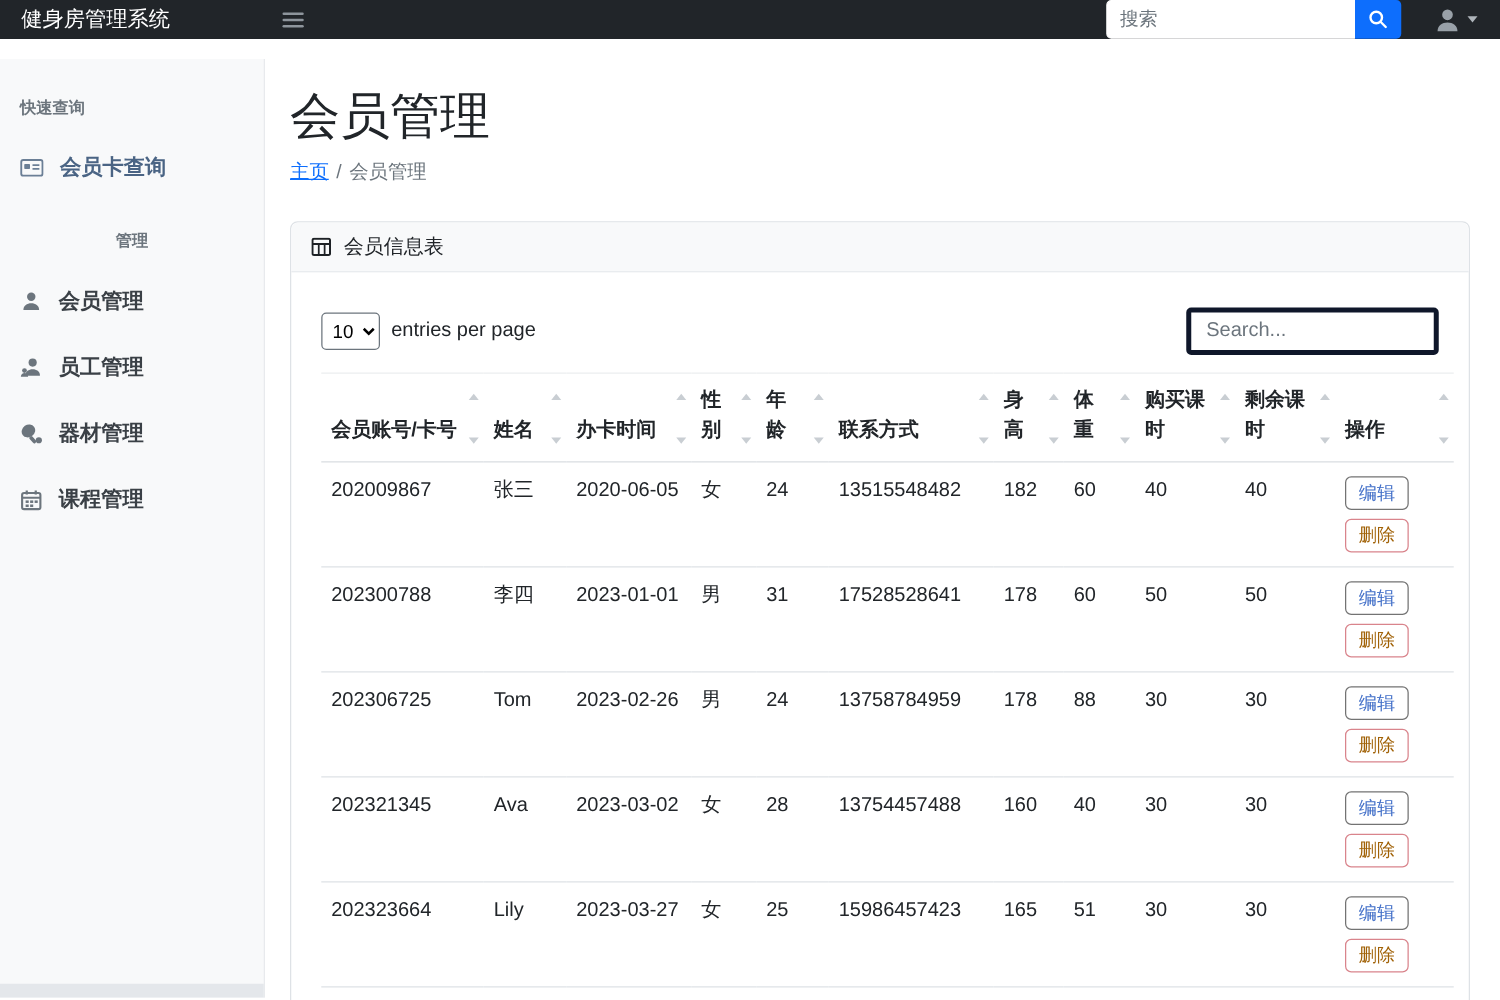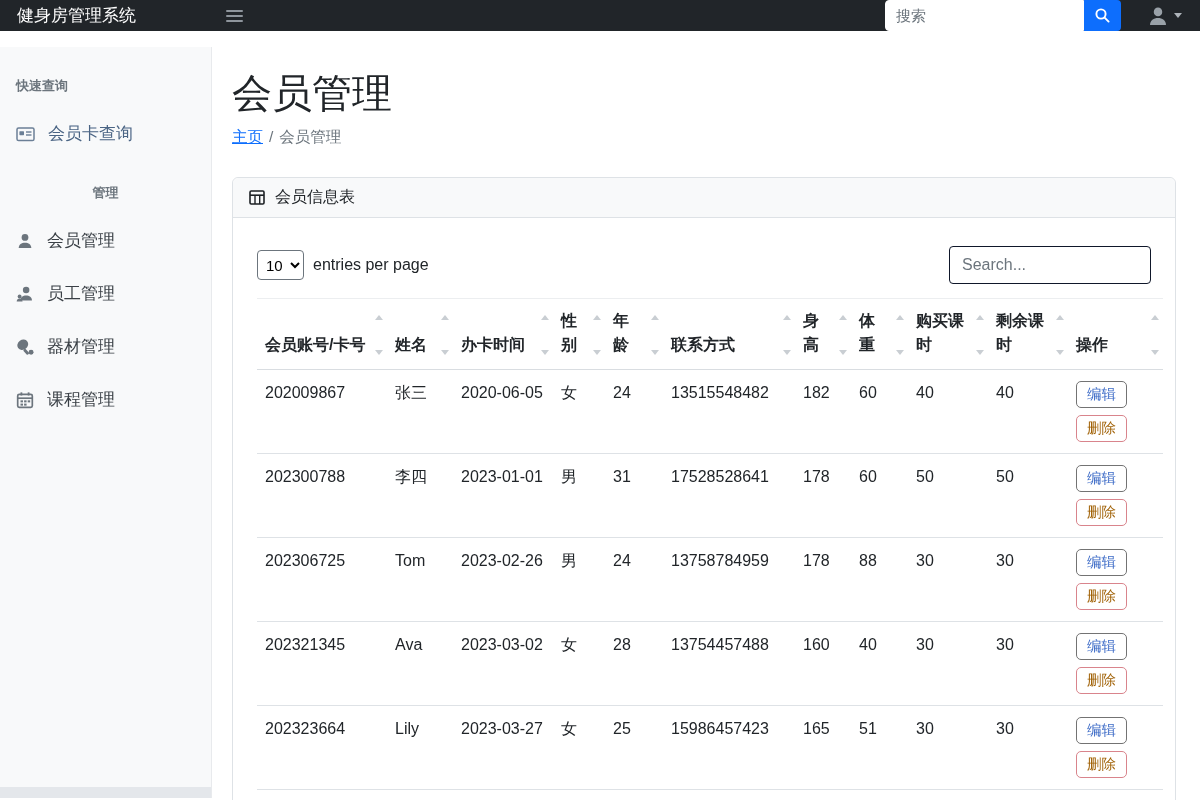--- a/index.html
+++ b/index.html
@@ -33,21 +33,21 @@
 
   
   .sidebar {
     position: fixed; top: 47px; left: 0; bottom: 2px; width: 212px;
     background: #f8f9fa; border-right: 1px solid #e8eaed; padding-top: 30px; z-index: 10;
   }
   .side-label { margin: 0 16px 12px; font-size: 13px; font-weight: 600; color: #6c757d; }
   .side-label.second { margin-top: 24px; text-align: center; }
   .side-item {
     display: flex; align-items: center; gap: 13px; padding: 15px 16px;
-    font-size: 17px; color: #3a4046; cursor: pointer;
+    font-size: 17px; color: #3a4046; cursor: pointer; font-weight: bold;
   }
   .side-item.quick { color: #4a6484; }
   .side-item svg { flex: 0 0 auto; }
   .side-strip { position: absolute; bottom: 0; left: 0; right: 0; height: 11px; background: #e4e7eb; }
 
   
   .main { margin-left: 212px; padding: 71px 24px 0 20px; }
   h1.page-title { font-size: 40px; font-weight: 500; color: #212529; line-height: 1.1; margin-bottom: 12px; }
   .breadcrumb { font-size: 15.5px; margin-bottom: 29px; }
   .breadcrumb a { color: #0d6efd; text-decoration: underline; cursor: pointer; }
@@ -61,21 +61,21 @@
   }
   .card-body { padding: 28px 24px 0; }
 
   .controls { display: flex; justify-content: space-between; align-items: center; margin-bottom: 14px; }
   .entries { display: flex; align-items: center; gap: 9px; font-size: 16px; }
   .entries select {
     height: 30px; min-width: 46px; border: 1px solid #6c757d; border-radius: 4px;
     padding: 2px 4px; font-size: 15px; background: #fff; cursor: pointer;
   }
   .table-search {
-    width: 202px; height: 38px; border: 1px solid #0f172a; border-radius: 4px;
+    width: 202px; height: 38px; border: 4px solid #0f172a; border-radius: 4px;
     padding: 6px 12px; font-size: 16px; outline: none;
   }
   .table-search::placeholder { color: #6c757d; }
 
   table.members { width: 100%; border-collapse: collapse; table-layout: fixed; border-top: 1px solid #eceef0; }
   table.members th {
     text-align: left; vertical-align: bottom; font-weight: 700; font-size: 16px; line-height: 1.5;
     padding: 10px 20px 12px 8px; border-bottom: 1px solid #d9dde1; position: relative; cursor: pointer;
     word-wrap: break-word; overflow-wrap: break-word;
   }

